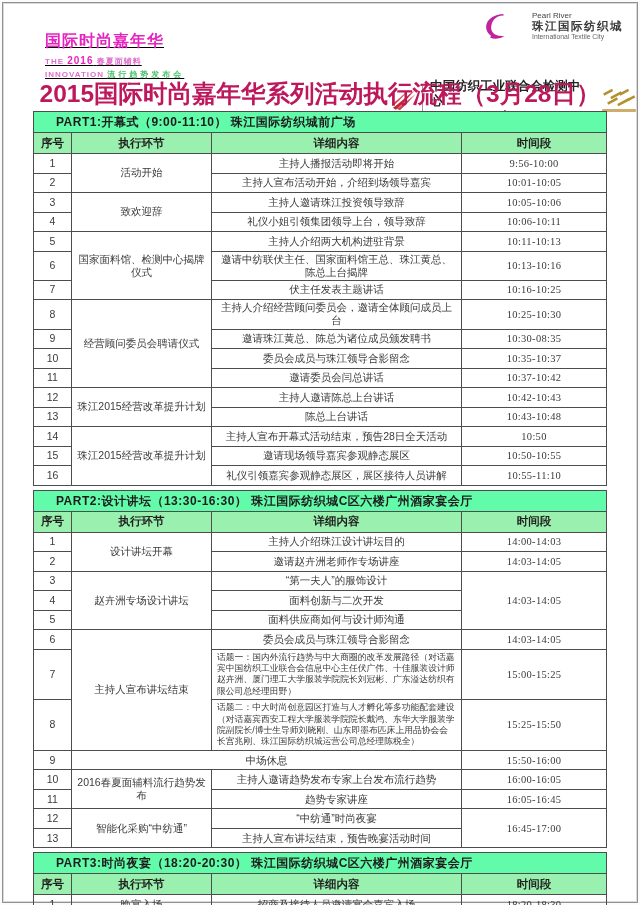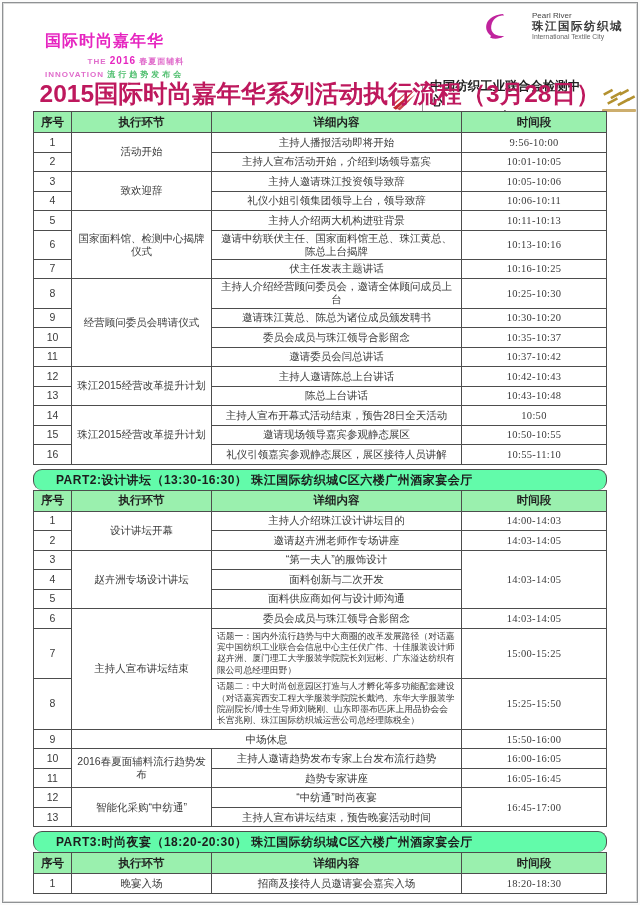--- a/index.html
+++ b/index.html
@@ -12,23 +12,23 @@
     position:absolute;inset:2px;background:#ffffff;
     border:1px solid #8f9294;box-shadow:0 0 0 1px #d9d9d9 inset;
   }
   
   .hdr{position:relative;height:106px;}
   .logo-2015{position:absolute;left:36px;top:26px;display:flex;align-items:flex-start;}
   .logo-2015 .big-year{
     font-size:47px;line-height:44px;font-weight:300;color:#e625c0;
     letter-spacing:-3px;font-family:"Liberation Sans",sans-serif;
   }
-  .logo-right{margin-left:6px;padding-top:2px;}
+  .logo-right{margin-left:6px;padding-top:2px;text-decoration:underline;}
   .logo-right .l1{font-size:16px;font-weight:bold;color:#e625c0;letter-spacing:1px;}
-  .logo-right .l2{font-size:8px;color:#e06ccb;margin-top:3px;letter-spacing:1px;font-weight:bold;text-align:right;}
+  .logo-right .l2{font-size:8px;color:#e06ccb;margin-top:3px;letter-spacing:1px;font-weight:bold;}
   .logo-right .l2 .yr{color:#e625c0;font-size:10px;}
   .logo-right .l3{font-size:8px;margin-top:2px;letter-spacing:1px;font-weight:bold;}
   .logo-right .l3 .inn{color:#e06ccb;}
   .logo-right .l3 .trend{color:#4fbf6e;letter-spacing:3px;}
   .pearl{position:absolute;right:14px;top:8px;display:flex;align-items:center;gap:21px;}
   .pearl .txt{margin-left:5px;}
   .pearl .p1{font-size:8px;color:#444;line-height:9px;}
   .pearl .p2{font-size:11.5px;font-weight:bold;color:#3b3b3b;letter-spacing:1.5px;line-height:13px;}
   .pearl .p3{font-size:6.8px;color:#666;line-height:8px;}
   .cntac{position:absolute;left:388px;top:44px;display:flex;align-items:center;margin-top:32px;}
@@ -41,21 +41,21 @@
     position:absolute;left:0;right:0;top:74px;text-align:center;
     font-size:24.5px;font-weight:bold;color:#be185d;letter-spacing:0px;white-space:nowrap;
   }
   
   .content{position:absolute;left:30px;right:30px;top:108px;}
   .band{
     background:#62fbaa;border:1px solid #4d4d4d;border-bottom:none;
     height:20px;line-height:20px;font-size:12px;font-weight:bold;color:#1d1d1d;
     padding-left:22px;letter-spacing:.5px;
   }
-  .band.gap{margin-top:4px;border-radius:9px;}
+  .band.gap{margin-top:4px;}
   table.sched{width:100%;border-collapse:collapse;table-layout:fixed;border-radius:10px;}
   table.sched th{
     background:#9af0ae;border:1px solid #4d4d4d;font-size:11.5px;color:#1f1f1f;
     height:20px;font-weight:bold;padding:0 2px;
   }
   table.sched td{
     border:1px solid #4d4d4d;color:#3a3a3a;text-align:center;
     padding:1px 4px;height:16.5px;font-size:10.5px;line-height:1.25;
     overflow:hidden;
   }
@@ -124,20 +124,21 @@
         </svg>
         <div class="microline"></div>
       </div>
     </div>
 
     <div class="main-title">2015国际时尚嘉年华系列活动执行流程（3月28日）</div>
   </div>
 
   <div class="content">
 
+    <div class="band">PART1:开幕式（9:00-11:10） 珠江国际纺织城前广场</div>
     <table class="sched">
       <colgroup>
           <col class="w-no">
           <col class="w-stage">
           <col class="w-detail">
           <col>
         </colgroup>
       <thead>
         <tr>
           <th>序号</th>
@@ -187,21 +188,21 @@
           </tr>
           <tr>
             <td class="c-no">8</td>
             <td class="c-stage" rowspan="4">经营顾问委员会聘请仪式</td>
             <td class="c-detail">主持人介绍经营顾问委员会，邀请全体顾问成员上台</td>
             <td class="c-time" rowspan="1">10:25-10:30</td>
           </tr>
           <tr>
             <td class="c-no">9</td>
             <td class="c-detail">邀请珠江黄总、陈总为诸位成员颁发聘书</td>
-            <td class="c-time" rowspan="1">10:30-10:20</td>
+            <td class="c-time" rowspan="1">10:30-08:35</td>
           </tr>
           <tr>
             <td class="c-no">10</td>
             <td class="c-detail">委员会成员与珠江领导合影留念</td>
             <td class="c-time" rowspan="1">10:35-10:37</td>
           </tr>
           <tr>
             <td class="c-no">11</td>
             <td class="c-detail">邀请委员会闫总讲话</td>
             <td class="c-time" rowspan="1">10:37-10:42</td>

